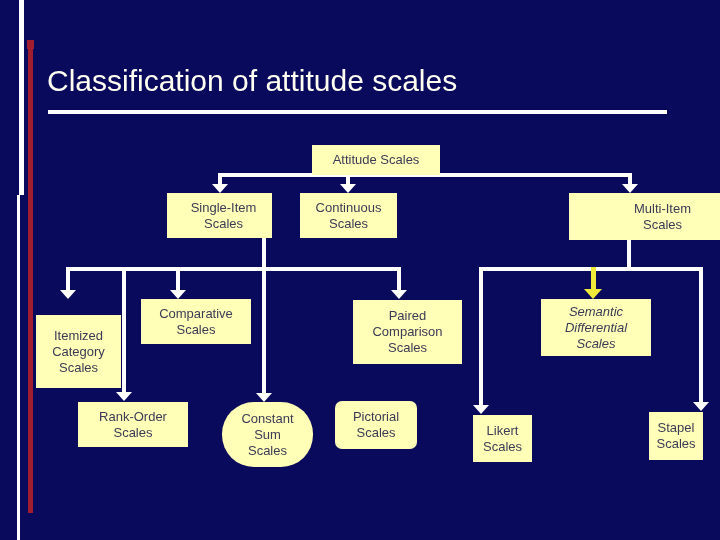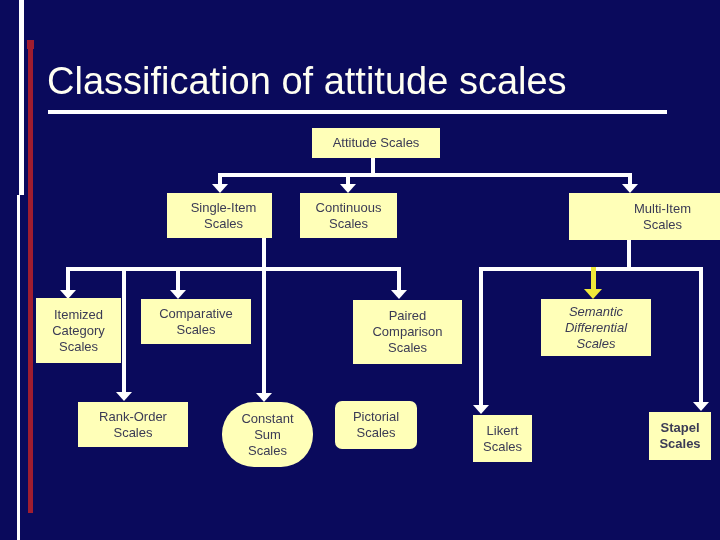--- a/index.html
+++ b/index.html
@@ -9,45 +9,45 @@
     font-family:"Liberation Sans",sans-serif;
   }
   .abs{position:absolute;}
   
   .vbar-white{background:var(--connector,#fff);}
   .vbar-red{background:var(--accent-bar,#a01d30);}
   
   .slide-title{
     position:absolute;left:47px;top:64px;
     color:var(--title-text,#fffff2);
-    font-size:38px;line-height:34px;white-space:nowrap;
+    font-size:30px;line-height:34px;white-space:nowrap;
   }
   .title-rule{position:absolute;left:48px;top:110px;width:619px;height:4px;background:var(--connector,#fff);}
   
   .node{
     position:absolute;
     background:var(--node-fill,#ffffb8);
     color:var(--node-text,#3b3b55);
     font-size:13px;line-height:16px;
     display:flex;align-items:center;justify-content:center;
     text-align:center;white-space:pre-line;
   }
-  .n-attitude   {left:312px;top:128px;width:128px;height:30px;}
+  .n-attitude   {left:312px;top:145px;width:128px;height:30px;}
   .n-single     {left:167px;top:193px;width:97px; height:45px;padding-left:8px;}
   .n-continuous {left:300px;top:193px;width:97px; height:45px;}
   .n-multi      {left:569px;top:193px;width:115px;height:47px;padding-left:36px;}
-  .n-itemized   {left:36px; top:298px;width:85px; height:65px;}
+  .n-itemized   {left:36px; top:315px;width:85px; height:73px;}
   .n-comparative{left:133px;top:299px;width:110px;height:45px;margin-left:8px;}
   .n-paired     {left:353px;top:300px;width:109px;height:64px;}
   .n-semantic   {left:541px;top:299px;width:110px;height:57px;font-style:italic;}
   .n-rank       {left:78px; top:402px;width:110px;height:45px;}
   .n-constant   {left:222px;top:402px;width:91px; height:65px;border-radius:32px;}
   .n-pictorial  {left:335px;top:401px;width:82px; height:48px;border-radius:7px;}
   .n-likert     {left:473px;top:415px;width:59px; height:47px;}
-  .n-stapel     {left:649px;top:412px;width:62px; height:48px;font-weight:bold;}
+  .n-stapel     {left:649px;top:412px;width:54px; height:48px;}
   
   .line{position:absolute;background:var(--connector,#fff);}
   .line.yellow{background:var(--highlight-arrow,#efe93a);}
   .ah{position:absolute;width:0;height:0;
       border-left:8px solid transparent;border-right:8px solid transparent;
       border-top:9px solid var(--connector,#fff);}
   .ah.yellow{border-top-color:var(--highlight-arrow,#efe93a);
       border-left-width:9px;border-right-width:9px;border-top-width:10px;}
 </style>
 </head>

